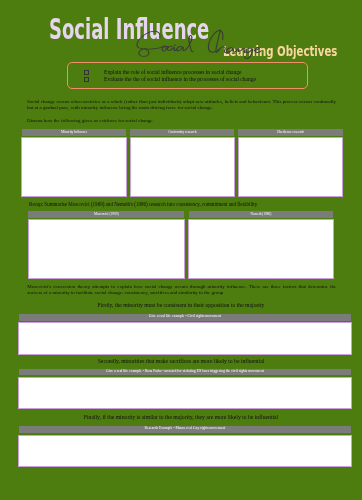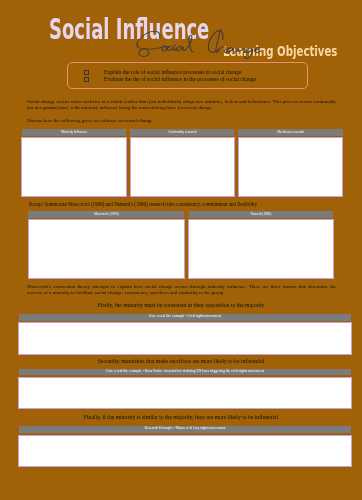--- a/index.html
+++ b/index.html
@@ -1,17 +1,17 @@
 <!DOCTYPE html>
 <html><head>
 <meta charset="utf-8">
 <style>
   html,body{margin:0;padding:0;background:#fff;}
   body{width:362px;height:500px;font-family:"Liberation Serif",serif;overflow:hidden;}
-  .page{position:relative;width:362px;height:500px;background:#a16207;}
+  .page{position:relative;width:362px;height:500px;background:#4d7c0f;}
 
   
   .title-main{position:absolute;left:49px;top:15px;
     font-family:"DejaVu Sans Condensed","DejaVu Sans",sans-serif;font-weight:bold;
     font-size:29px;line-height:29px;color:#e7d5ef;letter-spacing:0px;white-space:nowrap;
     transform:scaleX(0.69);transform-origin:0 0;}
   .title-lo{position:absolute;left:223px;top:44px;
     font-family:"DejaVu Sans Condensed","DejaVu Sans",sans-serif;font-weight:bold;
     font-size:14.5px;line-height:14.5px;color:#fbd6a0;letter-spacing:0px;white-space:nowrap;
     transform:scaleX(0.78);transform-origin:0 0;}

